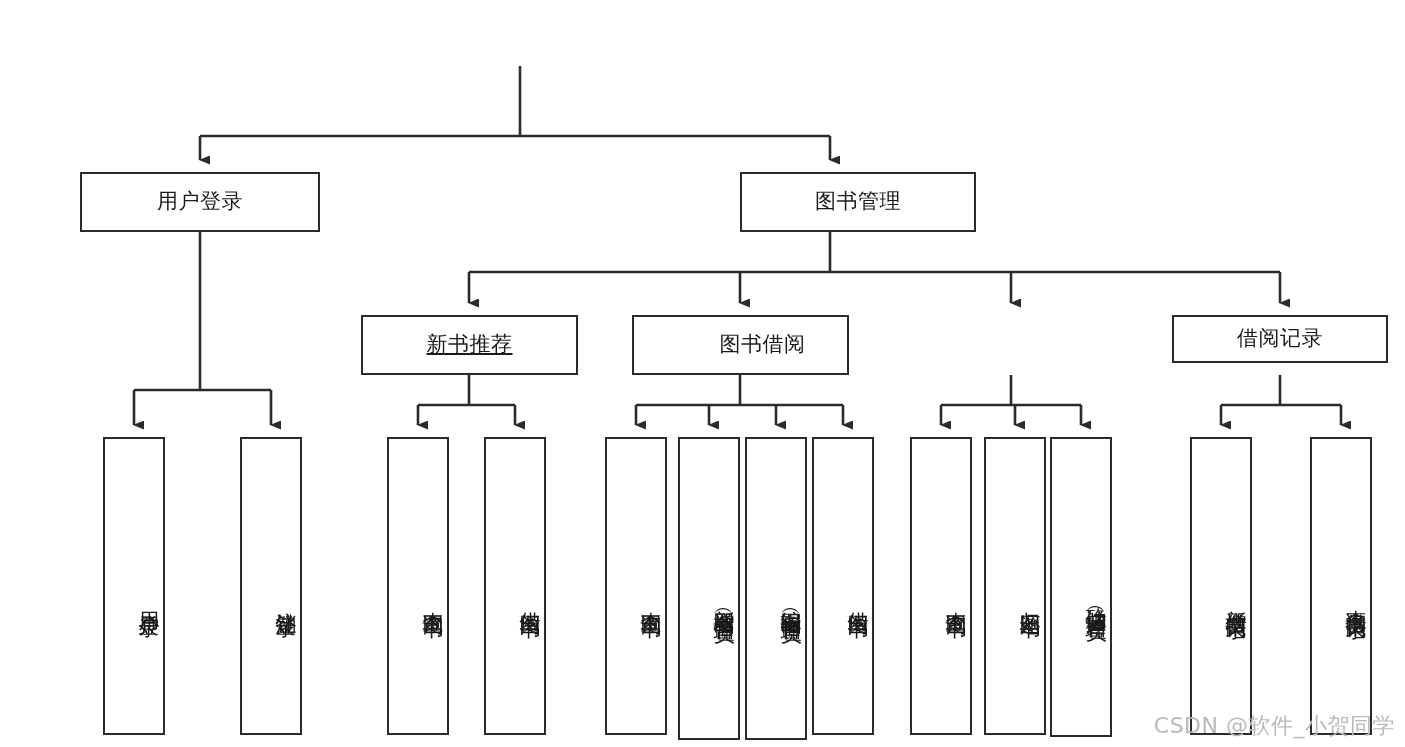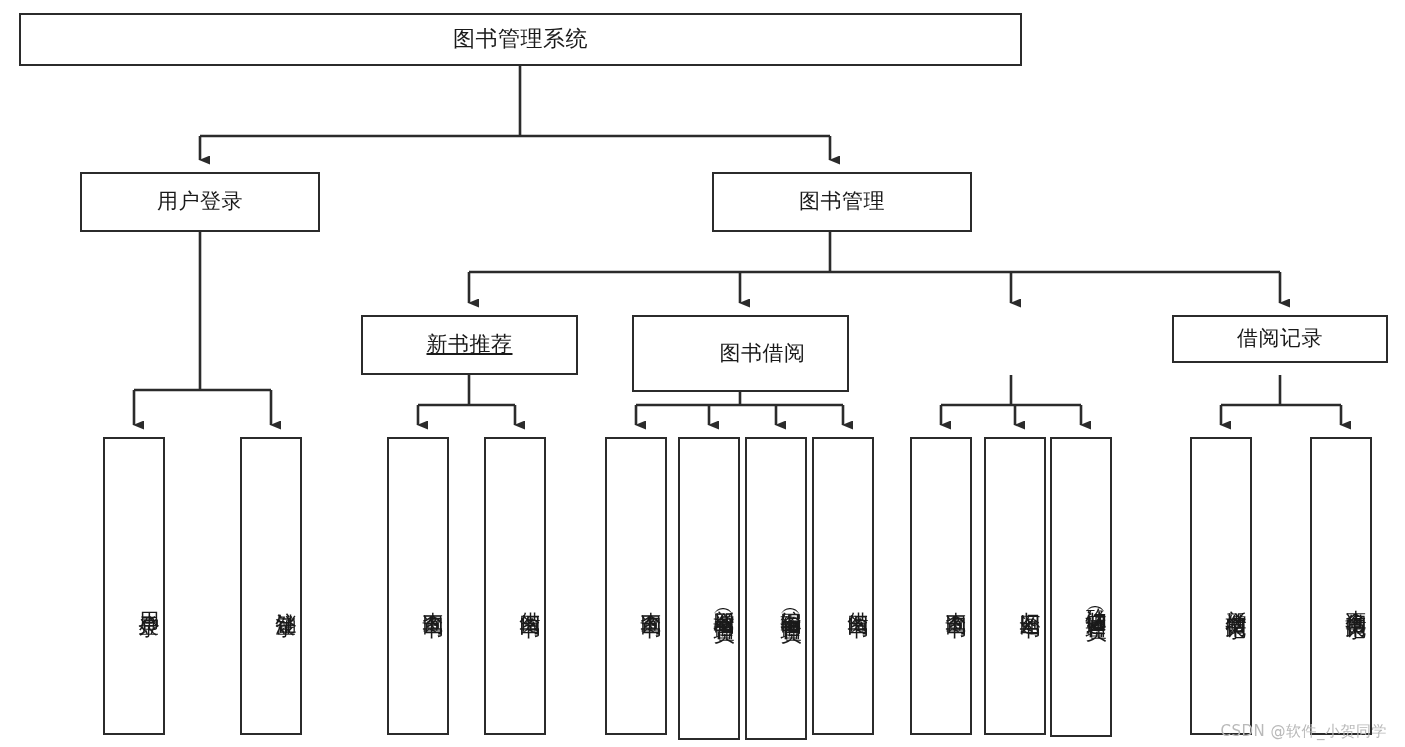--- a/index.html
+++ b/index.html
@@ -53,23 +53,23 @@
   .node .label {
     display: block;
     white-space: pre;
   }
   .node.v .label {
     white-space: normal;
     text-align: center;
   }
   .watermark {
     position: absolute;
-    right: 18px;
+    right: 10px;
     bottom: 6px;
-    font-size: 15px;
+    font-size: 22px;
     color: #b9b9b9;
     letter-spacing: 0.5px;
     white-space: nowrap;
     font-family: "DejaVu Sans", "Liberation Sans", sans-serif;
   }
 </style>
 </head>
 <body>
 
 <div id="canvas">
@@ -110,35 +110,32 @@
         <path d="M941,405 L941,425" marker-end="url(#arrowhead)"></path>
         <path d="M1015,405 L1015,425" marker-end="url(#arrowhead)"></path>
         <path d="M1081,405 L1081,425" marker-end="url(#arrowhead)"></path>
         <path d="M1280,375 L1280,405"></path>
         <path d="M1221,405 L1341,405"></path>
         <path d="M1221,405 L1221,425" marker-end="url(#arrowhead)"></path>
         <path d="M1341,405 L1341,425" marker-end="url(#arrowhead)"></path>
       </g>
   </svg>
 
-  <div class="node h root" style="left: 19px; top: 13px; width: 1003px; height: 53px;">
-    <span class="label">图书管理系统</span>
-  </div>
 
   <div class="node h" style="left: 80px; top: 172px; width: 240px; height: 60px;">
     <span class="label">用户登录</span>
   </div>
-  <div class="node h" style="left: 712px; top: 172px; width: 260px; height: 60px;">
+  <div class="node h" style="left: 740px; top: 172px; width: 236px; height: 60px;">
     <span class="label">图书管理</span>
   </div>
 
   <div class="node h" style="left: 361px; top: 315px; width: 217px; height: 60px; text-decoration: underline;">
     <span class="label">新书推荐</span>
   </div>
-  <div class="node h" style="left: 632px; top: 315px; width: 217px; height: 77px; padding-left: 44px;">
+  <div class="node h" style="left: 632px; top: 315px; width: 217px; height: 60px; padding-left: 44px;">
     <span class="label">图书借阅</span>
   </div>
   <div class="node h" style="left: 1172px; top: 315px; width: 216px; height: 48px;">
     <span class="label">借阅记录</span>
   </div>
 
   <div class="node v" style="left: 103px; top: 437px; width: 62px; height: 298px;">
     <span class="label">用户登录</span>
   </div>
   <div class="node v" style="left: 240px; top: 437px; width: 62px; height: 298px;">

